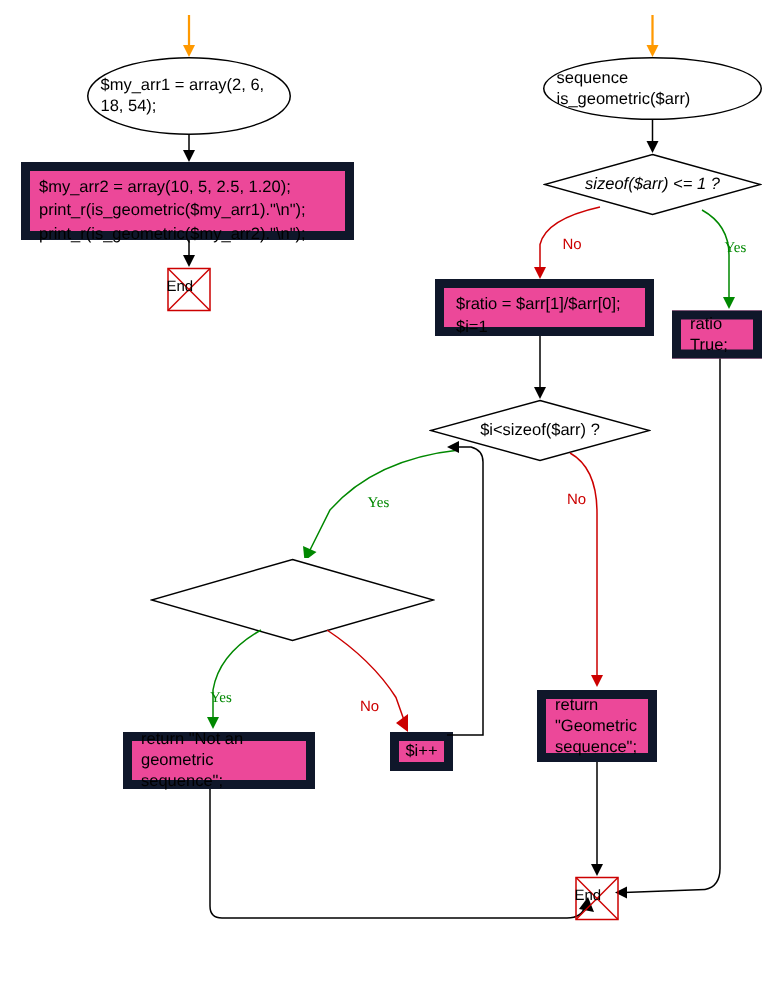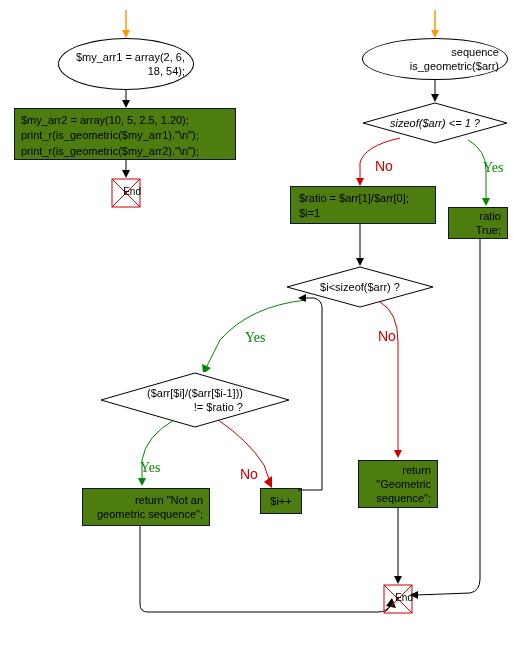--- a/index.html
+++ b/index.html
@@ -1,25 +1,25 @@
 <!DOCTYPE html>
 <html><head>
   <meta charset="utf-8">
   <style>
     * { box-sizing: border-box; margin: 0; padding: 0; }
     body { width: 513px; height: 660px; background: #fff; font-family: Arial, sans-serif; font-size: 11px; position: relative; }
-    .node { position: absolute; text-align: right; display: flex; align-items: center; justify-content: center; }
+    .node { position: absolute; text-align: left; display: flex; align-items: center; justify-content: center; }
     .terminal { border: 1px solid #000; border-radius: 50%; background: #fff; }
-    .process { border: 1px solid #0f172a; background: #4d7c0f; padding: 4px 6px; }
+    .process { border: 6px solid #0f172a; background: #ec4899; padding: 4px 6px; }
     .decision { background: #fff; }
     .decision svg { position: absolute; top: 0; left: 0; }
     .decision-text { position: relative; z-index: 1; }
     .end-node { width: 30px; height: 30px; }
     .end-node svg { width: 100%; height: 100%; }
-    .label { position: absolute; font-size: 14px; }
+    .label { position: absolute; font-size: 10px; }
     .yes { color: #008800; font-family: Liberation Serif, serif; }
     .no { color: #cc0000; }
     .arrow { position: absolute; }
     .arrow svg { overflow: visible; }
   </style>
 </head>
 <body>
 
 <div class="arrow" style="left:120px; top:10px;">
   <svg width="12" height="30">
@@ -138,22 +138,20 @@
       <path d="M 0 0 Q 18 10 18 40 L 18 150" fill="none" stroke="#cc0000" stroke-width="1"></path>
       <polygon points="18,156 14,148 22,148" fill="#cc0000"></polygon>
     </svg>
 </div>
 <div class="label no" style="left:378px; top:328px;">No</div>
 
 <div class="node decision" style="left:100px; top:372px; width:190px; height:56px;">
   <svg width="190" height="56">
       <polygon points="95,1 189,28 95,55 1,28" fill="#fff" stroke="#000" stroke-width="1"></polygon>
     </svg>
-  <span class="decision-text" style="white-space:pre-line; line-height:1.3;">($arr[$i]/($arr[$i-1]))
-!= $ratio ?</span>
 </div>
 
 <div class="arrow" style="left:136px; top:420px;">
   <svg width="40" height="68">
       <path d="M 38 0 Q 10 16 6 40 L 6 60" fill="none" stroke="#008800" stroke-width="1"></path>
       <polygon points="6,66 2,58 10,58" fill="#008800"></polygon>
     </svg>
 </div>
 <div class="label yes" style="left:140px; top:460px;">Yes</div>
 

